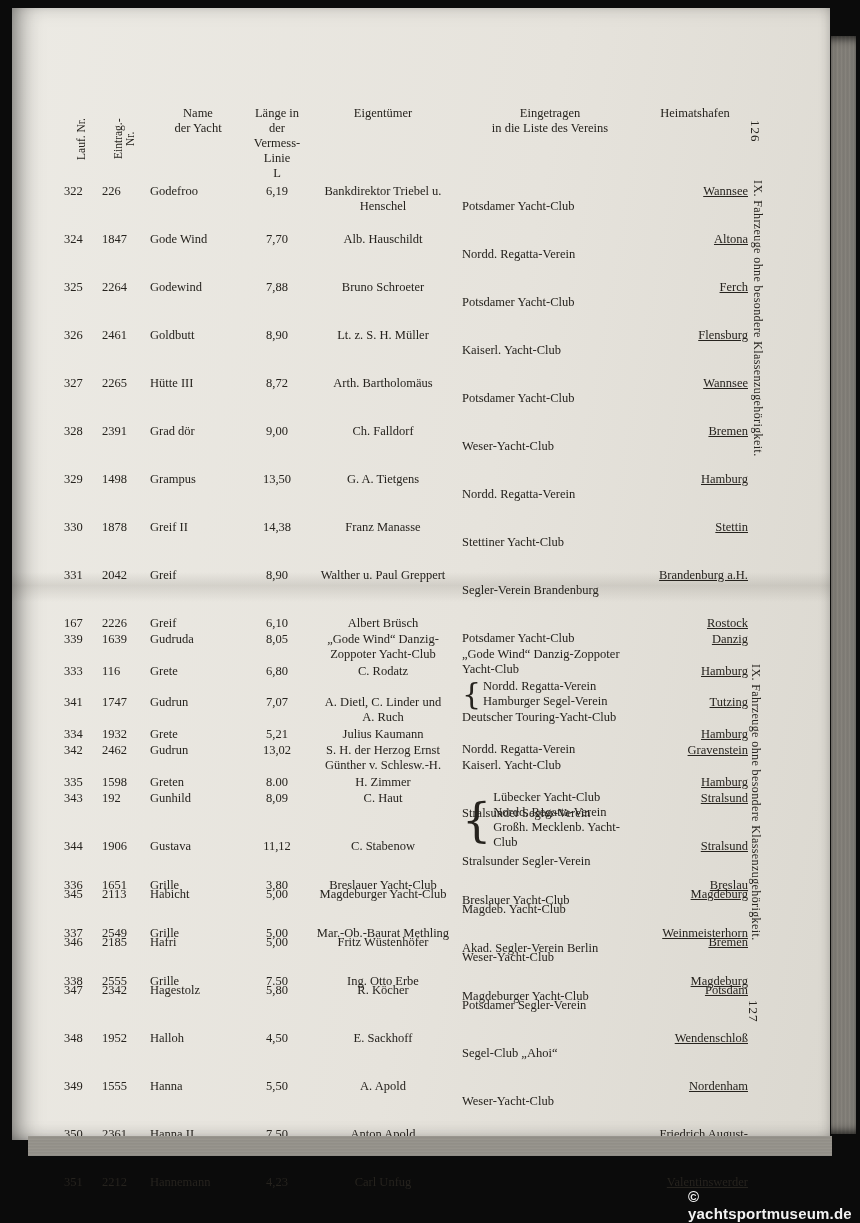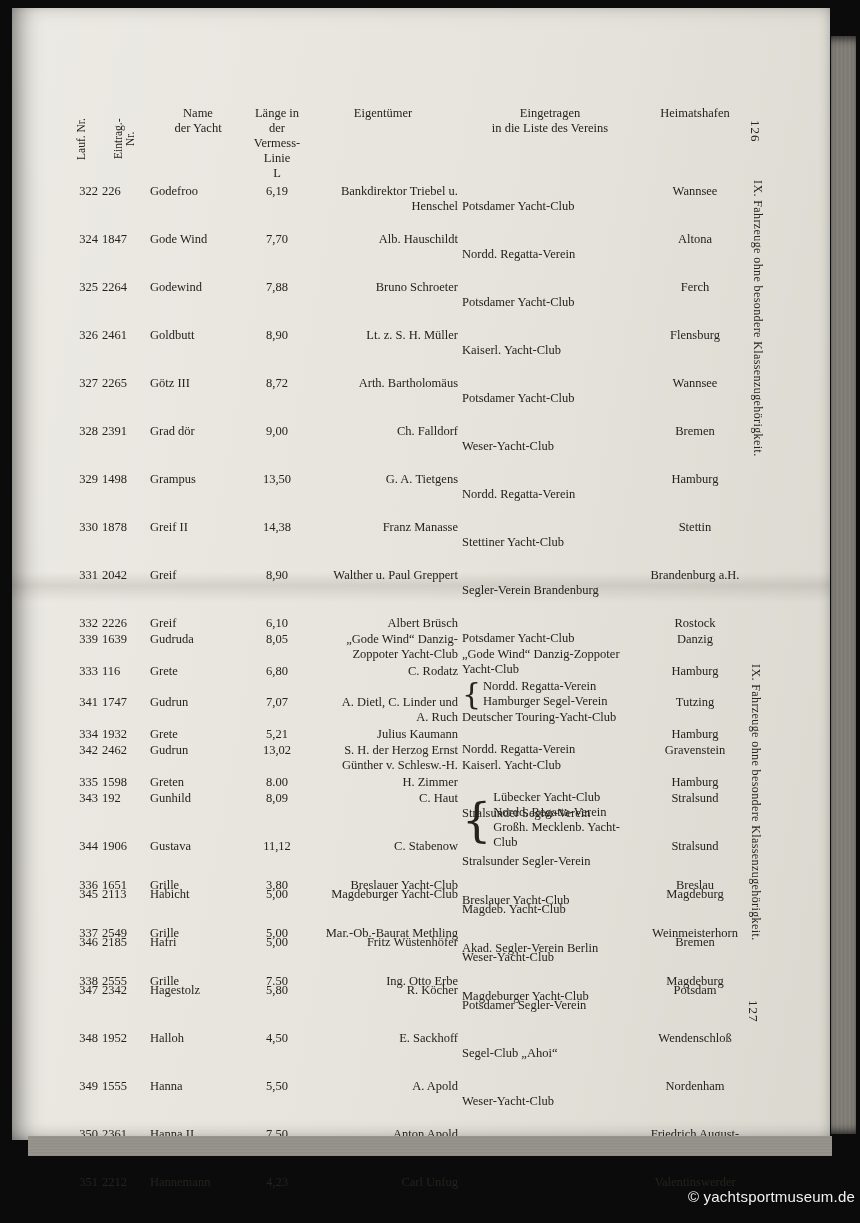--- a/index.html
+++ b/index.html
@@ -42,20 +42,21 @@
     background: repeating-linear-gradient(0deg,
       #807d77 0px, #a3a099 1px, #8d8a83 2px, #9b988f 3px);
   }
   .watermark {
     position: absolute;
     left: 688px; top: 1188px;
     color: #f2f2f2;
     font-family: "Liberation Sans", "DejaVu Sans", sans-serif;
     font-size: 15px;
     letter-spacing: 0.2px;
+    font-weight: bold;
   }
 
   
   .section { position: absolute; left: 62px; width: 700px; }
   .section-126 { top: 104px; }
   .section-127 { top: 630px; }
 
   .sheet-table { border-collapse: collapse; table-layout: fixed; width: 688px; }
   .sheet-table td, .sheet-table th {
     font-size: 12.5px;
@@ -70,27 +71,27 @@
   .h-laenge { font-size: 11px; line-height: 12.5px; }
   .rot {
     writing-mode: vertical-rl;
     transform: rotate(180deg);
     white-space: pre-line;
     font-size: 11.5px;
     line-height: 12px;
     height: 66px;
     margin: 0 auto;
   }
-  .c-lauf   { text-align: right; }
+  .c-lauf   { text-align: left; }
   .c-eintrag{ text-align: left; padding-right: 6px; }
   .c-name   { text-align: left; padding-left: 8px; }
   .c-laenge { text-align: center; }
-  .c-eigen  { text-align: right; }
+  .c-eigen  { text-align: center; }
   .c-verein { text-align: left; margin-left: 12px; }
-  .c-heimat { text-align: center; padding-left: 6px; }
+  .c-heimat { text-align: right; padding-left: 6px; text-decoration: underline; }
   tr.gap-above td { padding-top: 12px; }
 
   .cell-inner { display: flex; align-items: center; }
   .brace { line-height: 0; margin-right: 2px; font-family: "DejaVu Serif", serif; font-weight: 400; }
   .brace:empty { display: none; }
   .brace.lines-2 { font-size: 30px; }
   .brace.lines-3 { font-size: 46px; }
 
   
   .pagenum {
@@ -205,21 +206,21 @@
         
         <span class="v-text">Kaiserl. Yacht-Club</span>
       </div>
     </td>
     <td class="c-heimat">Flensburg</td>
   </tr>
 
   <tr>
     <td class="c-lauf">327</td>
     <td class="c-eintrag">2265</td>
-    <td class="c-name">Götz III</td>
+    <td class="c-name">Hütte III</td>
     <td class="c-laenge">8,72</td>
     <td class="c-eigen">Arth. Bartholomäus</td>
     <td class="c-verein">
       <div class="cell-inner">
         
         <span class="v-text">Potsdamer Yacht-Club</span>
       </div>
     </td>
     <td class="c-heimat">Wannsee</td>
   </tr>
@@ -278,21 +279,21 @@
     <td class="c-verein">
       <div class="cell-inner">
         
         <span class="v-text">Segler-Verein Brandenburg</span>
       </div>
     </td>
     <td class="c-heimat">Brandenburg a.H.</td>
   </tr>
 
   <tr>
-    <td class="c-lauf">332</td>
+    <td class="c-lauf">167</td>
     <td class="c-eintrag">2226</td>
     <td class="c-name">Greif</td>
     <td class="c-laenge">6,10</td>
     <td class="c-eigen">Albert Brüsch</td>
     <td class="c-verein">
       <div class="cell-inner">
         
         <span class="v-text">Potsdamer Yacht-Club</span>
       </div>
     </td>

